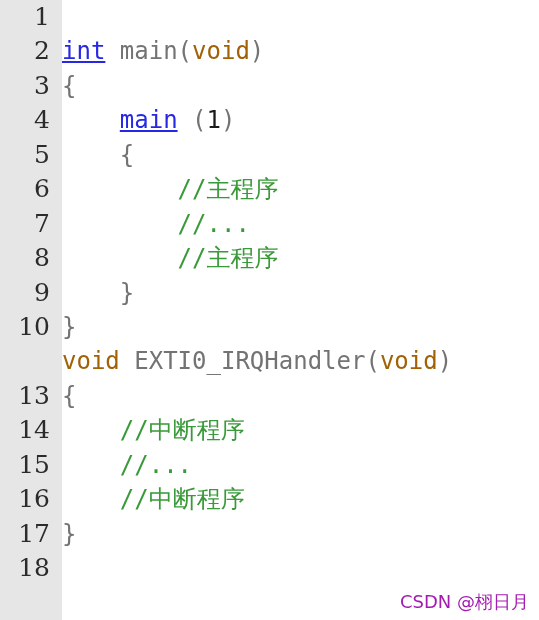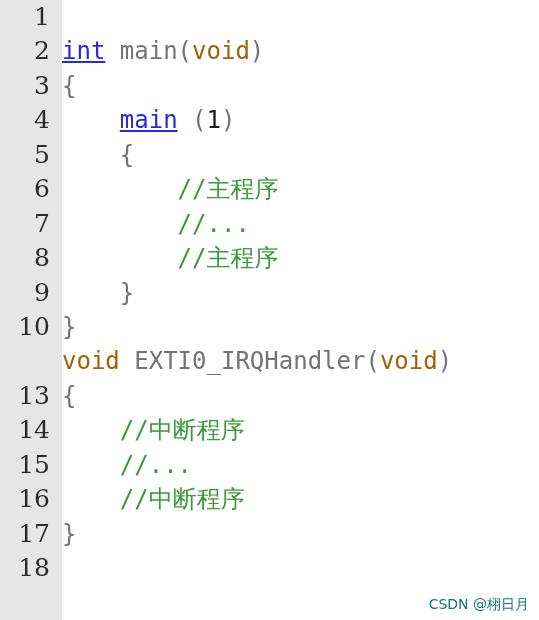--- a/index.html
+++ b/index.html
@@ -59,22 +59,22 @@
   .kw2 { color: #a16207; }
   .cm  { color: #3a9a3a; }
   .pl  { color: #737373; margin-top: 28px; }
   .num { color: #1a1a1a; }
 
   #watermark {
     position: absolute;
     right: 10px;
     bottom: 6px;
     font-family: "DejaVu Sans", "Liberation Sans", sans-serif;
-    font-size: 14px;
-    color: #0f766e;
+    font-size: 18px;
+    color: #a21caf;
     z-index: 5;
     white-space: pre;
   }
 </style>
 </head>
 <body>
 
 <div id="editor">
   <div id="gutter"></div>
   <div id="lines">

